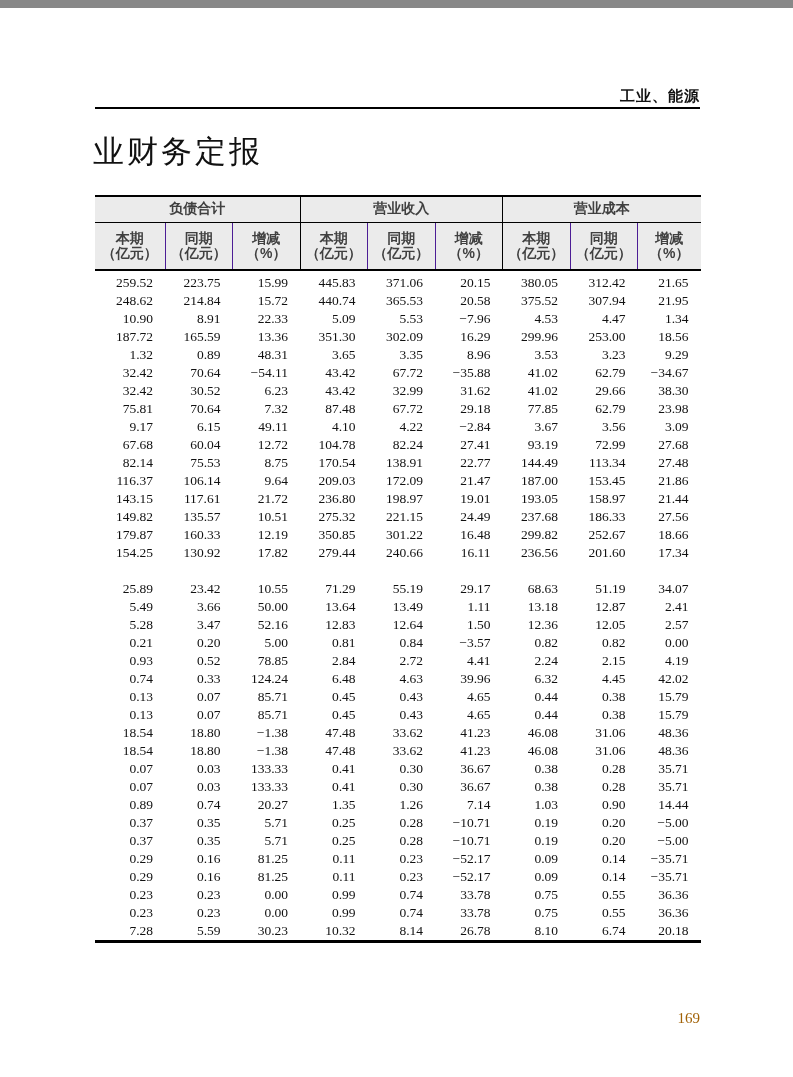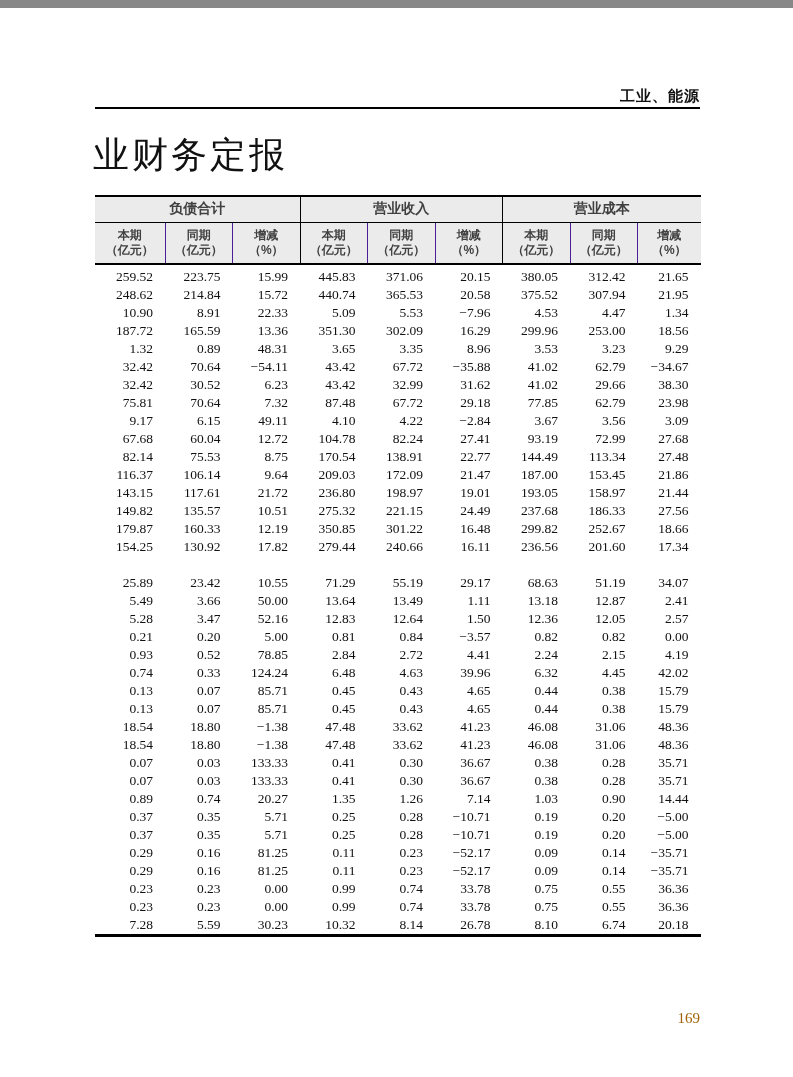--- a/index.html
+++ b/index.html
@@ -26,21 +26,21 @@
     position:absolute;
     top:99px; left:95px;
     width:605px; height:2px;
     background:#000000;
   }
   .page-title {
     position:absolute;
     top:123px; left:93px;
     font-family:"Liberation Serif", serif;
     font-weight:normal;
-    font-size:36px;
+    font-size:31px;
     letter-spacing:3px;
     color:#111111;
   }
   table.report-table {
     position:absolute;
     top:187px; left:95px;
     width:605px;
     border-collapse:collapse;
     table-layout:fixed;
     border-top:2px solid #000;
@@ -56,22 +56,22 @@
     color:#404040;
     text-align:center;
     vertical-align:middle;
   }
   th.group {
     height:26px;
     font-size:14px;
     border-bottom:1px solid #000;
   }
   th.sub {
-    height:42px;
-    font-size:12px;
+    height:48px;
+    font-size:14px;
     line-height:15px;
     border-bottom:2px solid #000;
     white-space:pre-line;
   }
   .gsep { border-left:1.5px solid #000; }
   .csep { border-left:1px solid #4c1d95; }
   tbody td {
     height:18px;
     line-height:18px;
     padding:0 12px 0 0;

